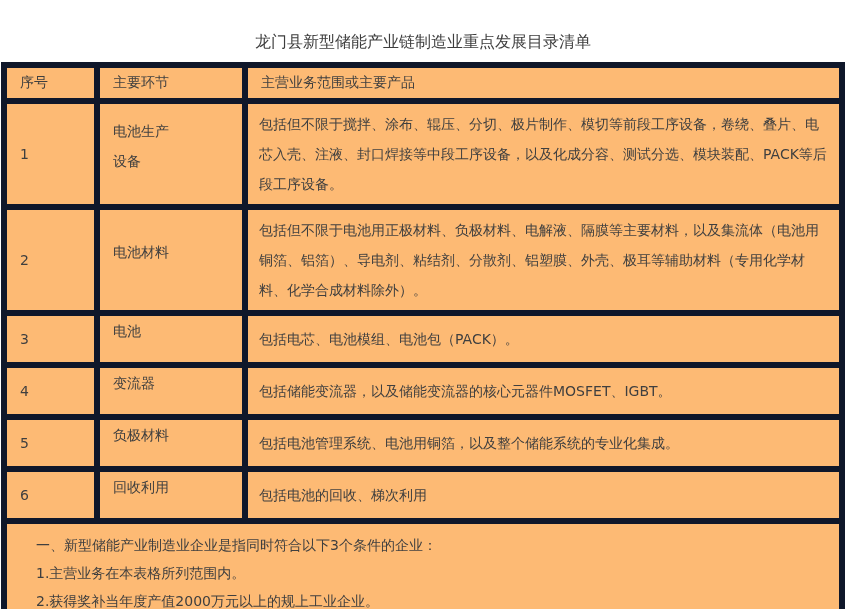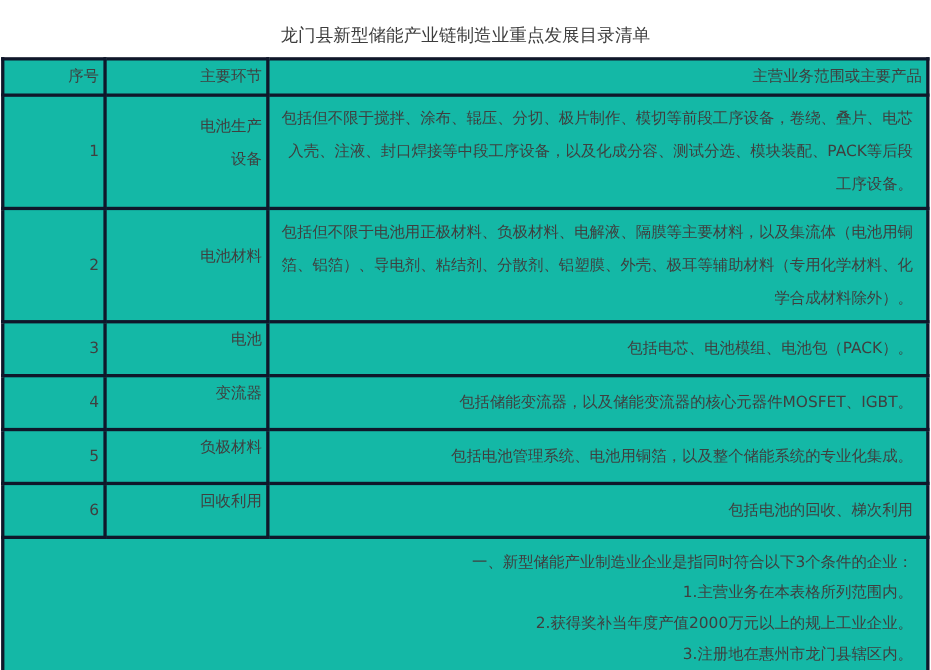--- a/index.html
+++ b/index.html
@@ -16,39 +16,39 @@
   }
   .attachment {
     padding: 8px 0 0 14px;
     font-size: 15px;
     color: #2e2e2e;
     letter-spacing: 1px;
   }
   .title {
     text-align: center;
     font-size: 16px;
-    margin-top: 22px;
+    margin-top: 32px;
     color: #3d3d3d;
   }
   table.directory {
     border-collapse: collapse;
     table-layout: fixed;
     width: 844px;
     margin: 9px 1px 0 1px;
   }
   col.c1 { width: 93px; }
   col.c2 { width: 148px; }
   col.c3 { width: auto; }
   th, td {
-    border: 3px solid #0f172a;
+    border: 6px solid #0f172a;
     font-size: 14px;
     font-weight: normal;
-    text-align: right;
+    text-align: left;
     vertical-align: middle;
-    background: #14b8a6;
+    background: #fdba74;
   }
   th {
     height: 30px;
     padding: 0 4px 0 13px;
   }
   td.no {
     padding: 0 4px 0 13px;
   }
   td.link {
     padding: 0 4px 16px 13px;

